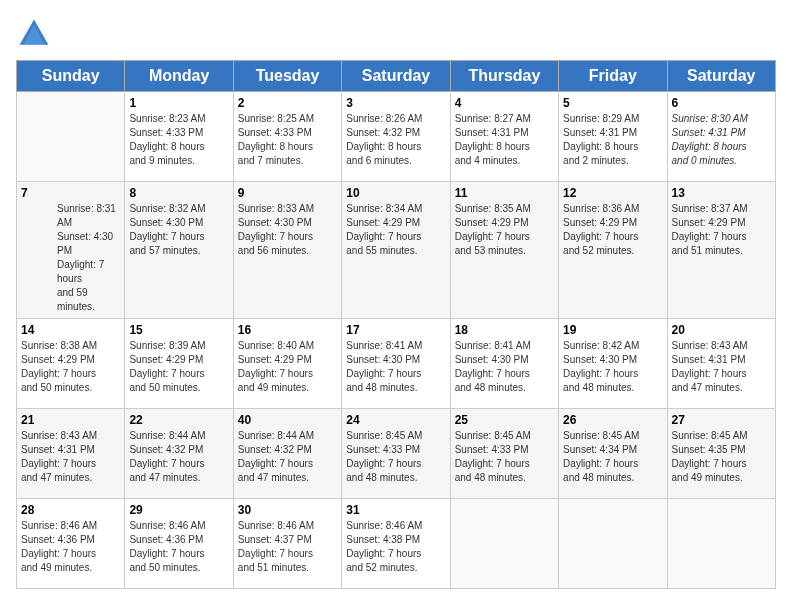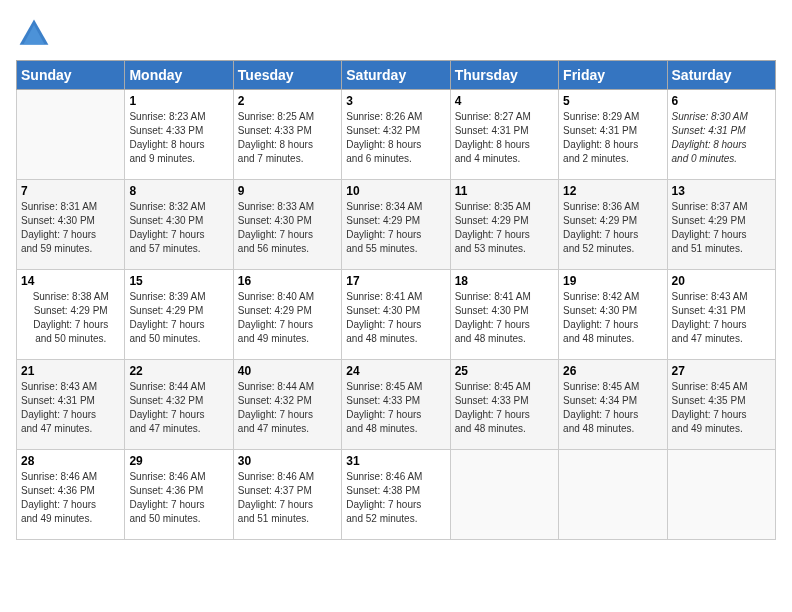--- a/index.html
+++ b/index.html
@@ -50,23 +50,23 @@
       width: 100%;
       border-collapse: collapse;
       font-size: 11px;
     }
     thead tr {
       background: #3575c1;
       color: #fff;
     }
     thead th {
       padding: 6px 4px;
-      font-size: 14px;
+      font-size: 16px;
       font-weight: bold;
-      text-align: left;
+      text-align: center;
       border: 1px solid #aaa;
       margin-top: 40px;
     }
     tbody td {
       vertical-align: top;
       border: 1px solid #ccc;
       padding: 4px;
       width: 14.28%;
       min-height: 80px;
       height: 90px;
@@ -164,21 +164,21 @@
           <span class="day-num">6</span>
           <div class="day-info" style="white-space: pre-line; font-style: italic;">Sunrise: 8:30 AM
 Sunset: 4:31 PM
 Daylight: 8 hours
 and 0 minutes.</div>
         </td>
       </tr>
       <tr>
         <td>
           <span class="day-num">7</span>
-          <div class="day-info" style="white-space: pre-line;">Sunrise: 8:31 AM
+          <div class="day-info" style="white-space: pre-line; margin-left: 36px;">Sunrise: 8:31 AM
 Sunset: 4:30 PM
 Daylight: 7 hours
 and 59 minutes.</div>
         </td>
         <td>
           <span class="day-num">8</span>
           <div class="day-info" style="white-space: pre-line;">Sunrise: 8:32 AM
 Sunset: 4:30 PM
 Daylight: 7 hours
 and 57 minutes.</div>
@@ -215,21 +215,21 @@
           <span class="day-num">13</span>
           <div class="day-info" style="white-space: pre-line;">Sunrise: 8:37 AM
 Sunset: 4:29 PM
 Daylight: 7 hours
 and 51 minutes.</div>
         </td>
       </tr>
       <tr>
         <td>
           <span class="day-num">14</span>
-          <div class="day-info" style="white-space: pre-line; text-align: center;">Sunrise: 8:38 AM
+          <div class="day-info" style="white-space: pre-line;">Sunrise: 8:38 AM
 Sunset: 4:29 PM
 Daylight: 7 hours
 and 50 minutes.</div>
         </td>
         <td>
           <span class="day-num">15</span>
           <div class="day-info" style="white-space: pre-line;">Sunrise: 8:39 AM
 Sunset: 4:29 PM
 Daylight: 7 hours
 and 50 minutes.</div>

